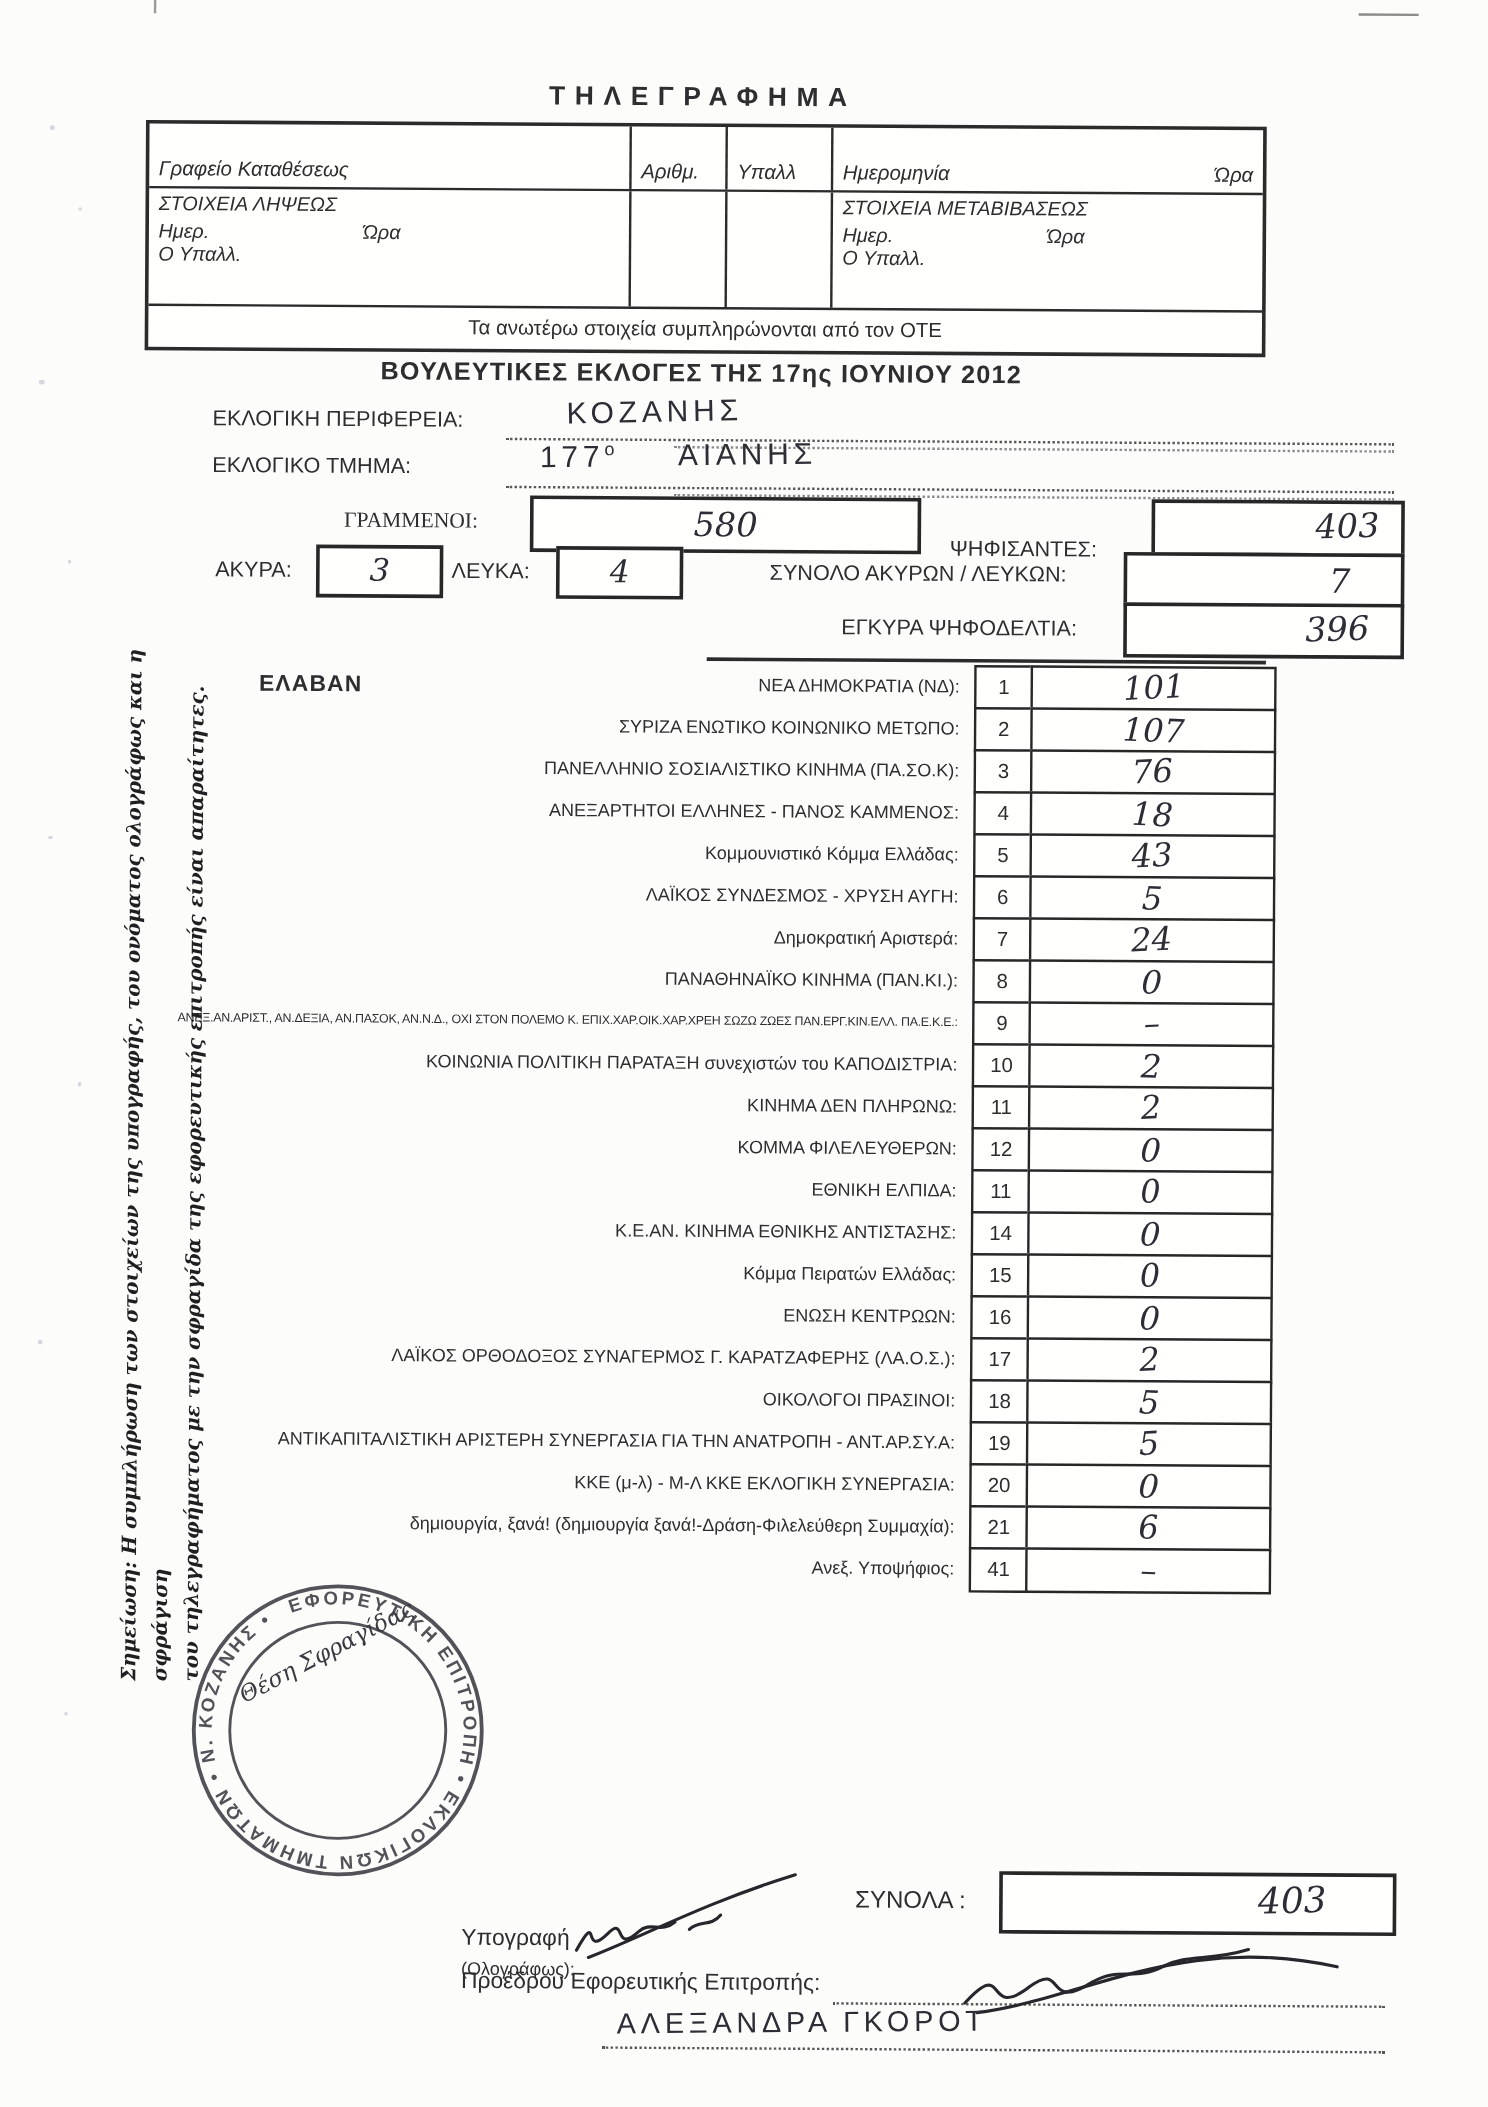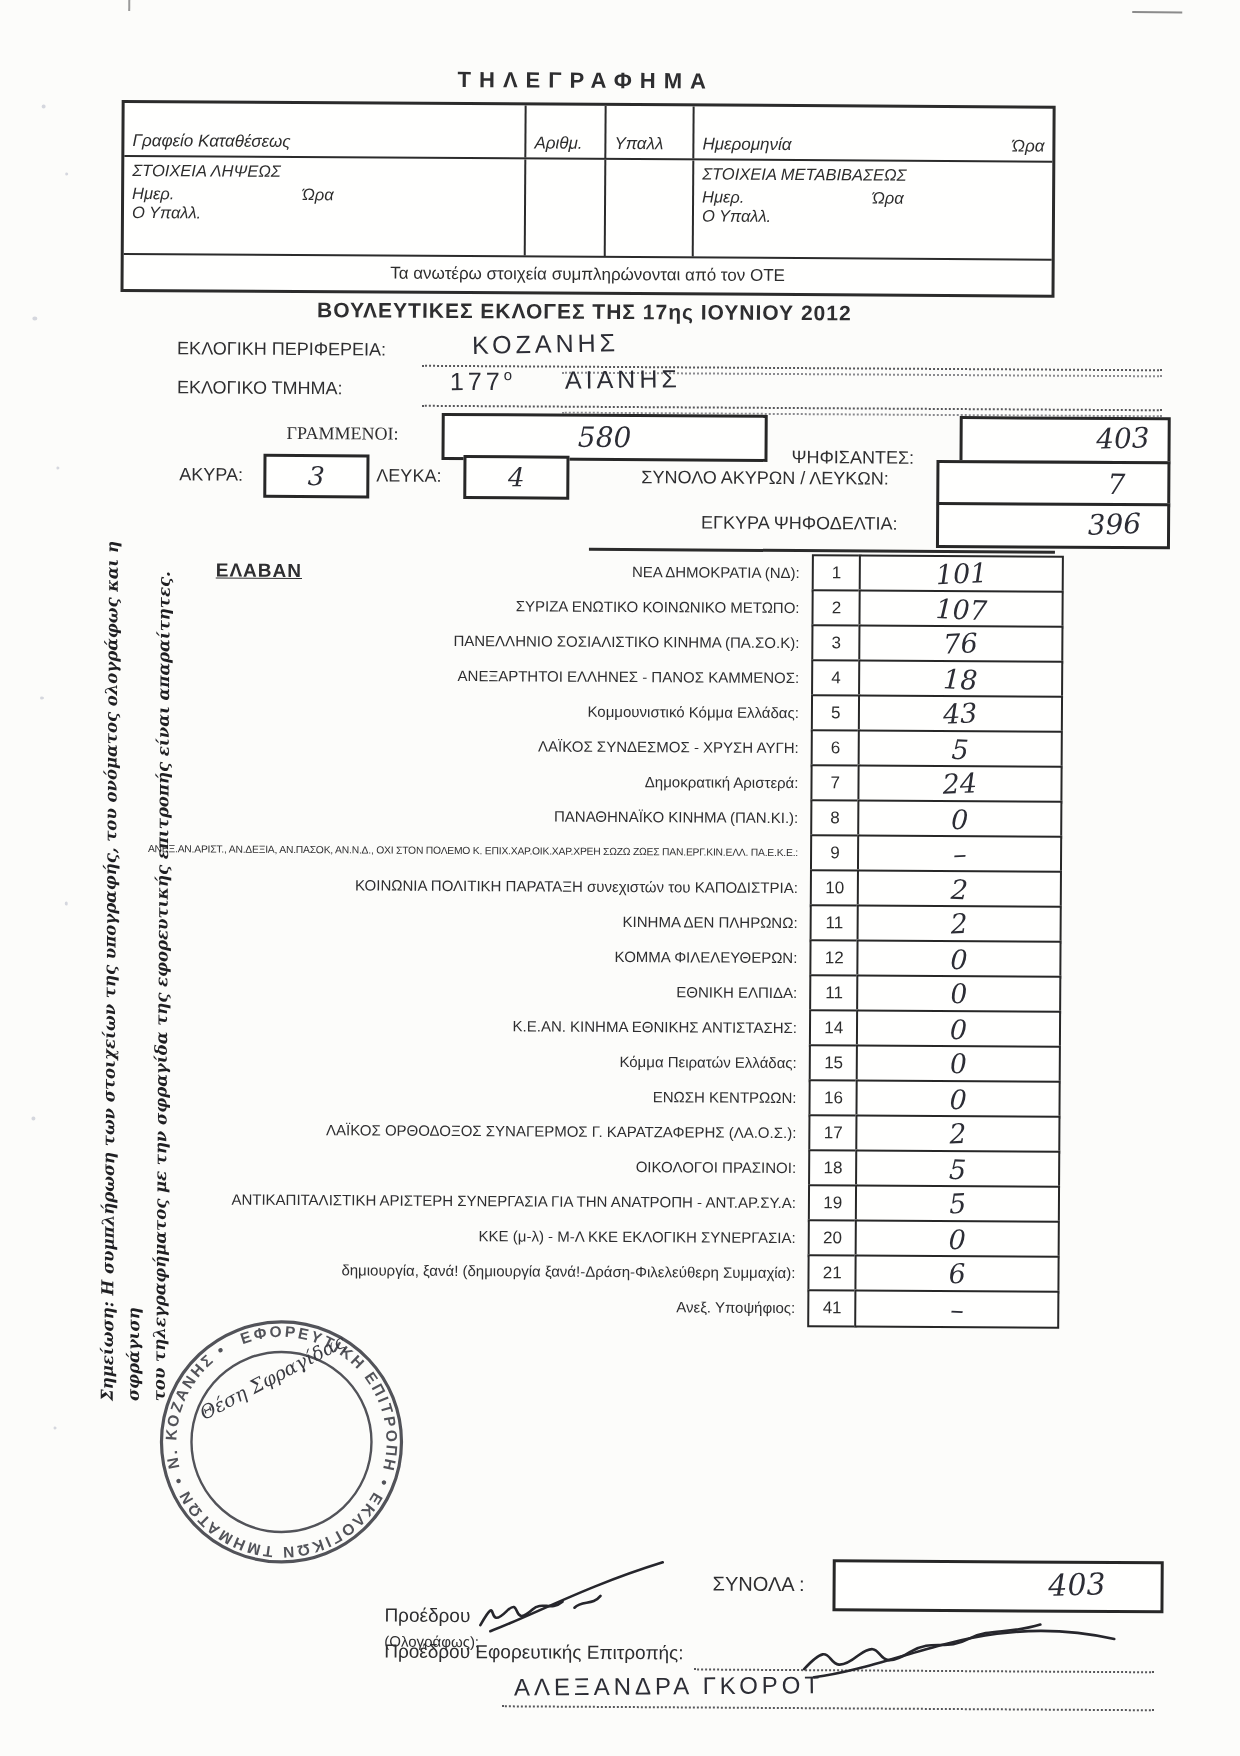--- a/index.html
+++ b/index.html
@@ -150,21 +150,21 @@
   <div class="vbox" style="left:935px;top:458px;width:228px;height:40px;">
     <div class="hand" style="font-size:28px;text-align:right;padding-right:42px;">7</div>
   </div>
 
   <div class="abs lbl printed" style="left:700px;top:512px;">ΕΓΚΥΡΑ ΨΗΦΟΔΕΛΤΙΑ:</div>
   <div class="vbox" style="left:935px;top:500px;width:228px;height:40px;">
     <div class="hand" style="font-size:28px;text-align:right;padding-right:26px;transform:rotate(-2deg);">396</div>
   </div>
   <div class="sep" style="left:588px;top:548px;width:466px;height:3px;"></div>
 
-  <div class="abs b printed" style="left:215px;top:562px;font-size:19px;letter-spacing:1px;text-decoration:underline;">ΕΛΑΒΑΝ</div>
+  <div class="abs b printed" style="left:215px;top:562px;font-size:19px;letter-spacing:1px;">ΕΛΑΒΑΝ</div>
 
   <div class="prows">
     <div class="prow">
       <div class="p-label">ΝΕΑ ΔΗΜΟΚΡΑΤΙΑ (ΝΔ):</div>
       <div class="p-num">1</div>
       <div class="p-votes hand">
             <span>101</span>
           </div>
     </div>
 
@@ -349,21 +349,21 @@
       </text>
     </svg>
   </div>
   <div class="stamp-overlay hand">Θέση Σφραγίδας</div>
 
   <div class="abs printed" style="left:718px;top:1572px;font-size:20px;">ΣΥΝΟΛΑ :</div>
   <div class="vbox" style="left:838px;top:1558px;width:325px;height:46px;">
     <div class="hand" style="font-size:30px;text-align:right;padding-right:55px;transform:rotate(-2deg);">403</div>
   </div>
 
-  <div class="abs printed" style="left:390px;top:1606px;font-size:19px;">Προέδρου</div>
+  <div class="abs printed" style="left:390px;top:1606px;font-size:19px;">Υπογραφή</div>
   <svg class="abs" style="left:472px;top:1556px;" width="210" height="90">
     <path class="sig" d="M14,70 C34,34 18,78 40,56 C56,40 44,74 66,54 C76,45 84,56 96,46"></path>
     <path class="sig" d="M24,76 C70,58 120,30 196,6"></path>
     <path class="sig" d="M108,52 C116,44 126,50 134,40"></path>
   </svg>
 
   <div class="abs printed" style="left:390px;top:1642px;font-size:19px;">Προέδρου Εφορευτικής Επιτροπής:</div>
   <div class="dotline" style="left:700px;top:1668px;width:460px;"></div>
   <svg class="abs" style="left:800px;top:1592px;" width="330" height="100">
     <path class="sig" d="M10,76 C46,36 26,92 64,62 C94,40 76,84 116,58 C140,44 150,58 176,44 C196,34 214,40 246,30"></path>

